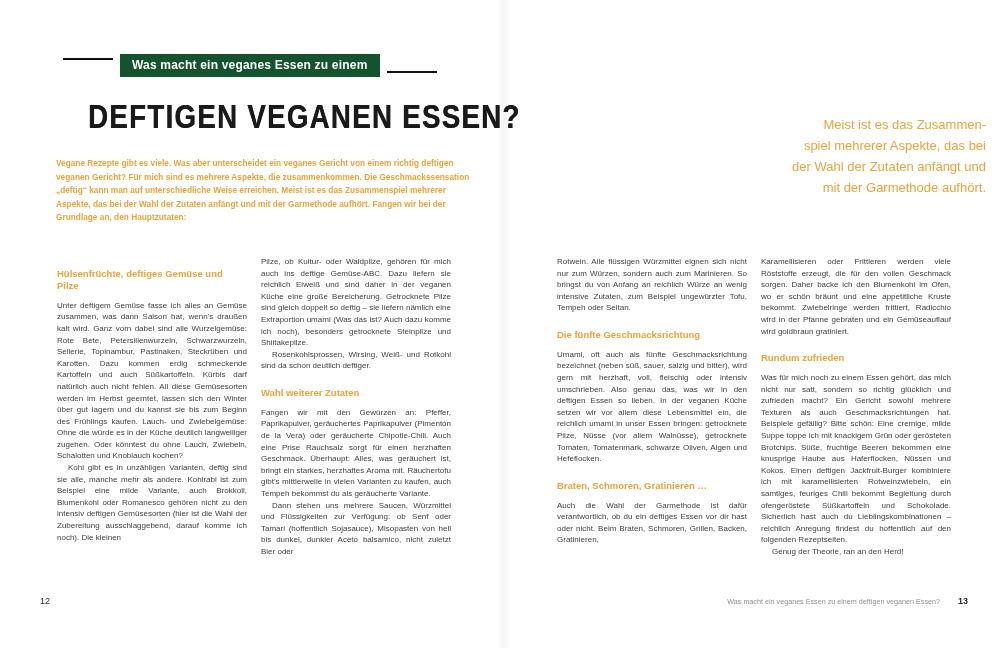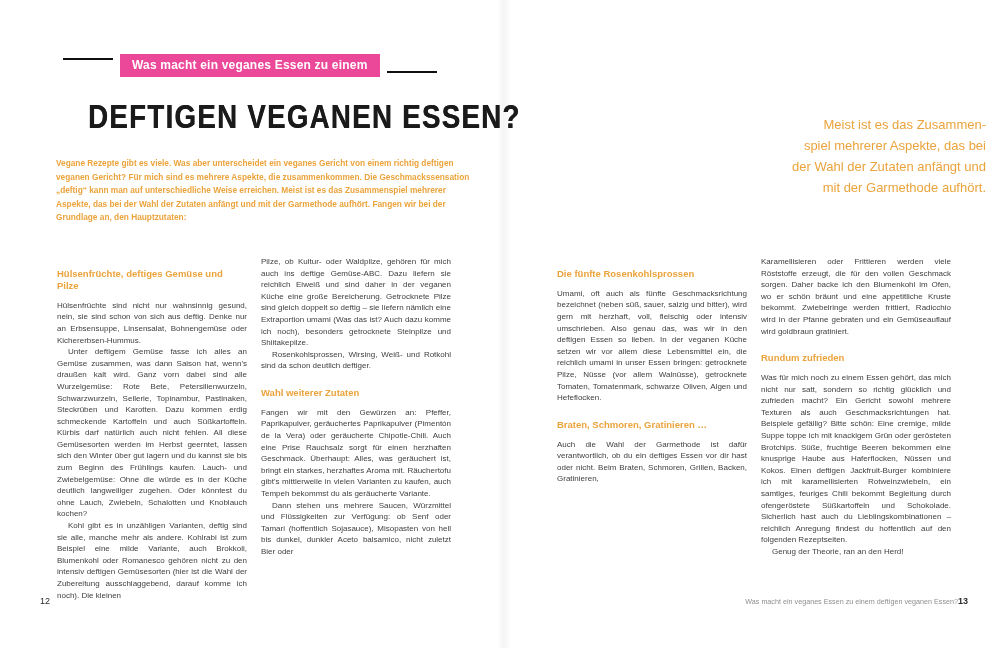--- a/index.html
+++ b/index.html
@@ -9,21 +9,21 @@
   .page {
     position:relative; width:1008px; height:648px; margin:0 auto;
     background:#ffffff; overflow:hidden;
   }
   .gutter {
     position:absolute; left:497px; top:0; width:14px; height:100%;
     background:linear-gradient(90deg, rgba(0,0,0,0) 0%, rgba(0,0,0,0.045) 50%, rgba(0,0,0,0) 100%);
   }
   
   .kicker {
-    position:absolute; left:120px; top:54px; background:#ec4899; color:#fff;
+    position:absolute; left:120px; top:54px; background:#14532d; color:#fff;
     font-size:12px; font-weight:700; letter-spacing:0.2px; padding:4px 12px 5px;
   }
   .kicker::before {
     content:""; position:absolute; left:-57px; top:4px; width:50px; height:2px; background:#101010;
   }
   .kicker::after {
     content:""; position:absolute; right:-57px; bottom:4px; width:50px; height:2px; background:#101010;
   }
   .title {
     position:absolute; left:88px; top:76px; font-size:33px; font-weight:700;
@@ -52,21 +52,21 @@
     margin:15px 0 8px; text-align:left; line-height:1.25;
   }
   .col > .block:first-child > .heading:first-child { margin-top:12px; }
   .block p { margin:0; }
   .block p + p { text-indent:11px; }
   
   .folio-left {
     position:absolute; left:40px; top:596px; font-size:9px; font-weight:400; color:#2a2a2a;
   }
   .footer-right {
-    position:absolute; right:40px; top:596px; display:flex; align-items:flex-end; 
+    position:absolute; right:40px; top:596px; display:flex; align-items:flex-end; gap:18px;
   }
   .footer-chapter { font-size:7.2px; color:#8f8f8f; }
   .folio-right { font-size:9px; font-weight:700; color:#2a2a2a; }
 </style>
 </head>
 <body>
 
 <div class="page">
 
   <div class="gutter"></div>
@@ -82,41 +82,43 @@
   <p class="pull-quote">Meist ist es das Zusammen-
 spiel mehrerer Aspekte, das bei
 der Wahl der Zutaten anfängt und
 mit der Garmethode aufhört.</p>
 
   <div class="cols">
 
     <div class="col col-1">
       <section class="block">
         <h3 class="heading">Hülsenfrüchte, deftiges Gemüse und Pilze</h3>
-        <p>Hülsenfrüchte sind nicht nur wahnsinnig gesund, nein, sie sind schon von sich aus deftig. Denke nur an Erbsensuppe, Linsensalat, Bohnengemüse oder Kichererbsen-Hummus.</p>
         <p>Unter deftigem Gemüse fasse ich alles an Gemüse zusammen, was dann Saison hat, wenn's draußen kalt wird. Ganz vorn dabei sind alle Wurzelgemüse: Rote Bete, Petersilienwurzeln, Schwarzwurzeln, Sellerie, Topinambur, Pastinaken, Steckrüben und Karotten. Dazu kommen erdig schmeckende Kartoffeln und auch Süßkartoffeln. Kürbis darf natürlich auch nicht fehlen. All diese Gemüsesorten werden im Herbst geerntet, lassen sich den Winter über gut lagern und du kannst sie bis zum Beginn des Frühlings kaufen. Lauch- und Zwiebelgemüse: Ohne die würde es in der Küche deutlich langweiliger zugehen. Oder könntest du ohne Lauch, Zwiebeln, Schalotten und Knoblauch kochen?</p>
         <p>Kohl gibt es in unzähligen Varianten, deftig sind sie alle, manche mehr als andere. Kohlrabi ist zum Beispiel eine milde Variante, auch Brokkoli, Blumenkohl oder Romanesco gehören nicht zu den intensiv deftigen Gemüsesorten (hier ist die Wahl der Zubereitung ausschlaggebend, darauf komme ich noch). Die kleinen</p>
       </section>
     </div>
 
     <div class="col col-2">
       <section class="block">
         <p>Pilze, ob Kultur- oder Waldpilze, gehören für mich auch ins deftige Gemüse-ABC. Dazu liefern sie reichlich Eiweiß und sind daher in der veganen Küche eine große Bereicherung. Getrocknete Pilze sind gleich doppelt so deftig – sie liefern nämlich eine Extraportion umami (Was das ist? Auch dazu komme ich noch), besonders getrocknete Steinpilze und Shiitakepilze.</p>
         <p>Rosenkohlsprossen, Wirsing, Weiß- und Rotkohl sind da schon deutlich deftiger.</p>
       </section>
       <section class="block">
         <h3 class="heading">Wahl weiterer Zutaten</h3>
         <p>Fangen wir mit den Gewürzen an: Pfeffer, Paprikapulver, geräuchertes Paprikapulver (Pimentón de la Vera) oder geräucherte Chipotle-Chili. Auch eine Prise Rauchsalz sorgt für einen herzhaften Geschmack. Überhaupt: Alles, was geräuchert ist, bringt ein starkes, herzhaftes Aroma mit. Räuchertofu gibt's mittlerweile in vielen Varianten zu kaufen, auch Tempeh bekommst du als geräucherte Variante.</p>
         <p>Dann stehen uns mehrere Saucen, Würzmittel und Flüssigkeiten zur Verfügung: ob Senf oder Tamari (hoffentlich Sojasauce), Misopasten von hell bis dunkel, dunkler Aceto balsamico, nicht zuletzt Bier oder</p>
       </section>
     </div>
 
     <div class="col col-3">
       <section class="block">
-        <h3 class="heading">Die fünfte Rosenkohlsprossen</h3>
+        <p>Rotwein. Alle flüssigen Würzmittel eignen sich nicht nur zum Würzen, sondern auch zum Marinieren. So bringst du von Anfang an reichlich Würze an wenig intensive Zutaten, zum Beispiel ungewürzter Tofu, Tempeh oder Seitan.</p>
+      </section>
+      <section class="block">
+        <h3 class="heading">Die fünfte Geschmacksrichtung</h3>
         <p>Umami, oft auch als fünfte Geschmacksrichtung bezeichnet (neben süß, sauer, salzig und bitter), wird gern mit herzhaft, voll, fleischig oder intensiv umschrieben. Also genau das, was wir in den deftigen Essen so lieben. In der veganen Küche setzen wir vor allem diese Lebensmittel ein, die reichlich umami in unser Essen bringen: getrocknete Pilze, Nüsse (vor allem Walnüsse), getrocknete Tomaten, Tomatenmark, schwarze Oliven, Algen und Hefeflocken.</p>
       </section>
       <section class="block">
         <h3 class="heading">Braten, Schmoren, Gratinieren …</h3>
         <p>Auch die Wahl der Garmethode ist dafür verantwortlich, ob du ein deftiges Essen vor dir hast oder nicht. Beim Braten, Schmoren, Grillen, Backen, Gratinieren,</p>
       </section>
     </div>
 
     <div class="col col-4">
       <section class="block">

